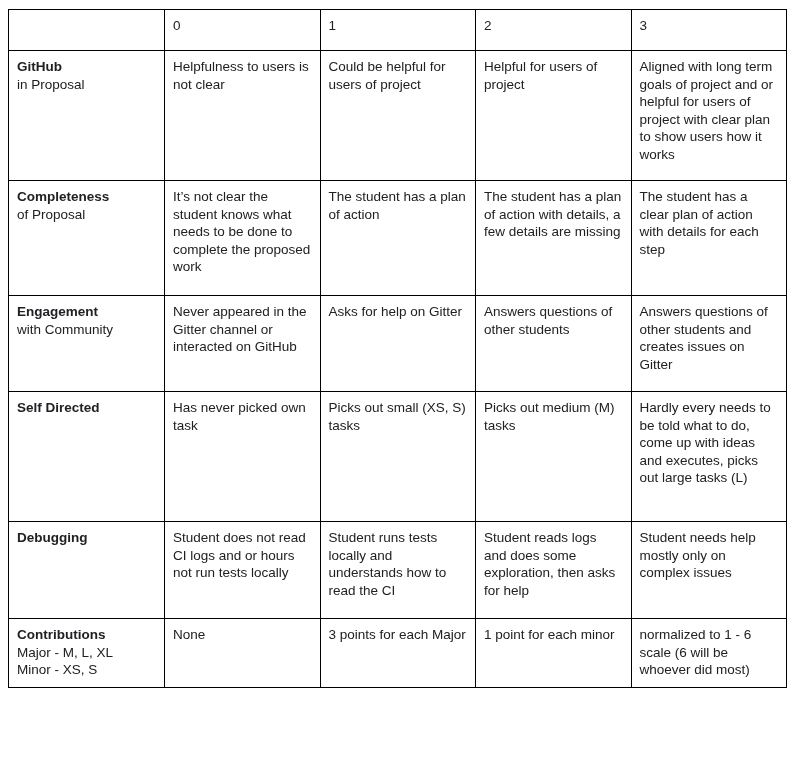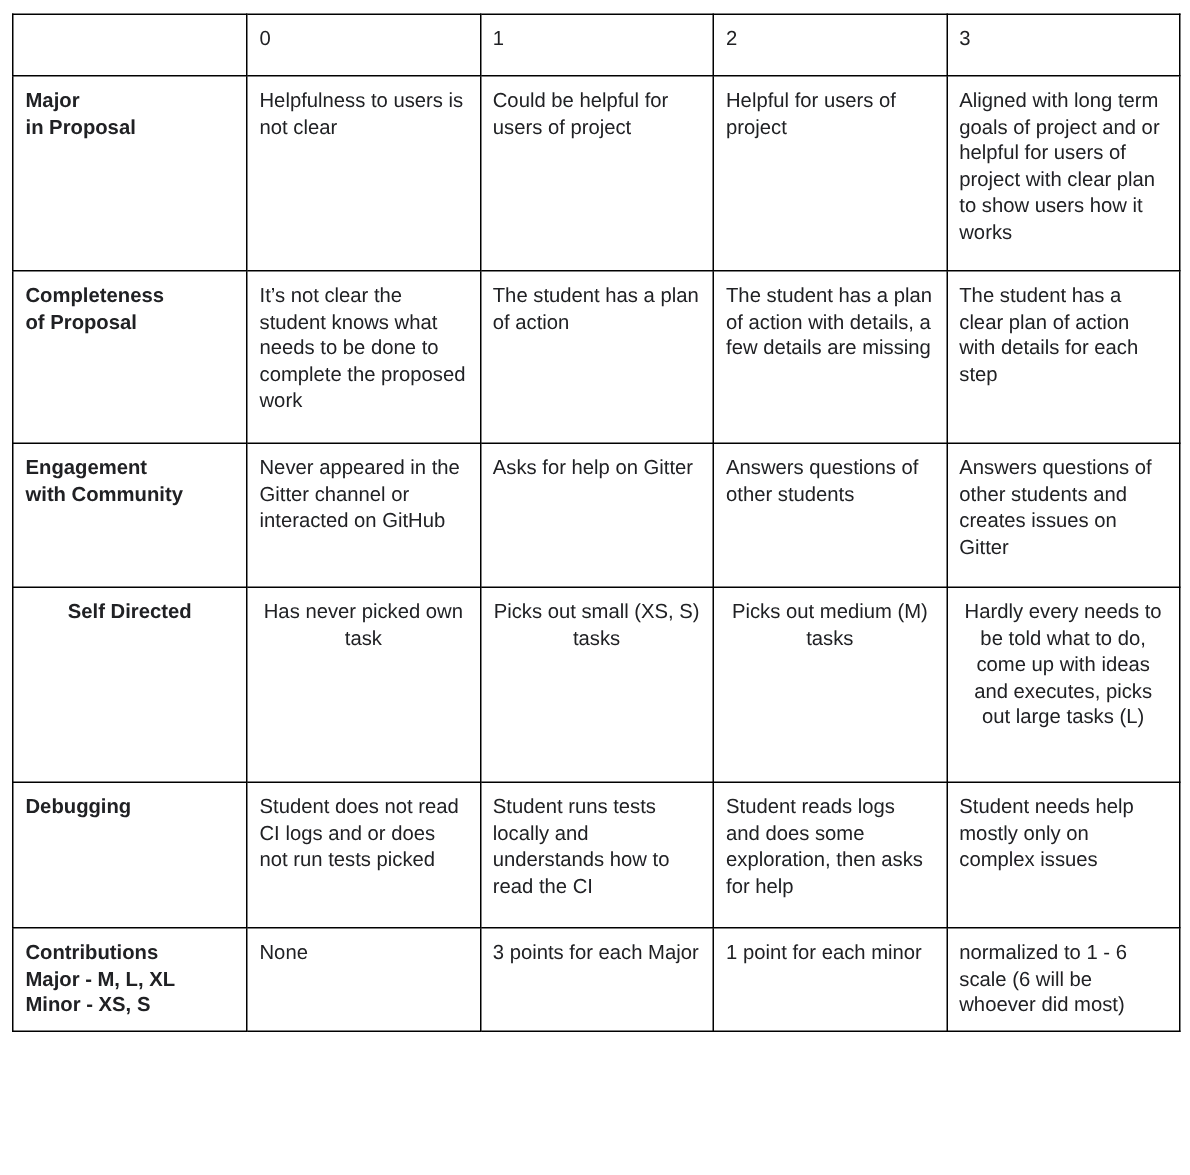--- a/index.html
+++ b/index.html
@@ -43,30 +43,30 @@
   td.score-head {
     font-size: 13.5px;
     line-height: 17.5px;
     color: #202124;
   }
   .crit-title {
     font-weight: bold;
     display: block;
   }
   .crit-sub {
-    font-weight: bold;
+    font-weight: normal;
     display: block;
   }
   
   tr.row-goals td        { height: 115px; }
   tr.row-completeness td { height: 100px; }
   tr.row-time td         { height: 61px; }
   tr.row-mentor td       { height: 46px; }
   tr.row-engagement td   { height: 81px; }
-  tr.row-selfdirected td { height: 115px; text-align: center; }
+  tr.row-selfdirected td { height: 115px; }
   tr.row-debugging td    { height: 82px; }
   tr.row-contributions td{ height: 54px; }
 </style>
 </head>
 <body>
 
 <div id="rubric-wrap">
   <table class="rubric">
     <colgroup>
       <col class="c-label">
@@ -79,21 +79,21 @@
       <tr>
         <td class="corner-cell"></td>
         <td class="score-head">0</td>
         <td class="score-head">1</td>
         <td class="score-head">2</td>
         <td class="score-head">3</td>
       </tr>
 
       <tr class="row-goals">
         <td>
-          <span class="crit-title">Major</span>
+          <span class="crit-title">GitHub</span>
           <span class="crit-sub">in Proposal</span>
         </td>
         <td>Helpfulness to users is not clear</td>
         <td>Could be helpful for users of project</td>
         <td>Helpful for users of project</td>
         <td>Aligned with long term goals of project and or helpful for users of project with clear plan to show users how it works</td>
       </tr>
 
       <tr class="row-completeness">
         <td>
@@ -128,21 +128,21 @@
         <td>Picks out small (XS, S) tasks</td>
         <td>Picks out medium (M) tasks</td>
         <td>Hardly every needs to be told what to do, come up with ideas and executes, picks out large tasks (L)</td>
       </tr>
 
       <tr class="row-debugging">
         <td>
           <span class="crit-title">Debugging</span>
           <span class="crit-sub"></span>
         </td>
-        <td>Student does not read CI logs and or does not run tests picked</td>
+        <td>Student does not read CI logs and or hours not run tests locally</td>
         <td>Student runs tests locally and understands how to read the CI</td>
         <td>Student reads logs and does some exploration, then asks for help</td>
         <td>Student needs help mostly only on complex issues</td>
       </tr>
 
       <tr class="row-contributions">
         <td>
           <span class="crit-title">Contributions</span>
           <span class="crit-sub">Major - M, L, XL<br>Minor - XS, S</span>
         </td>

